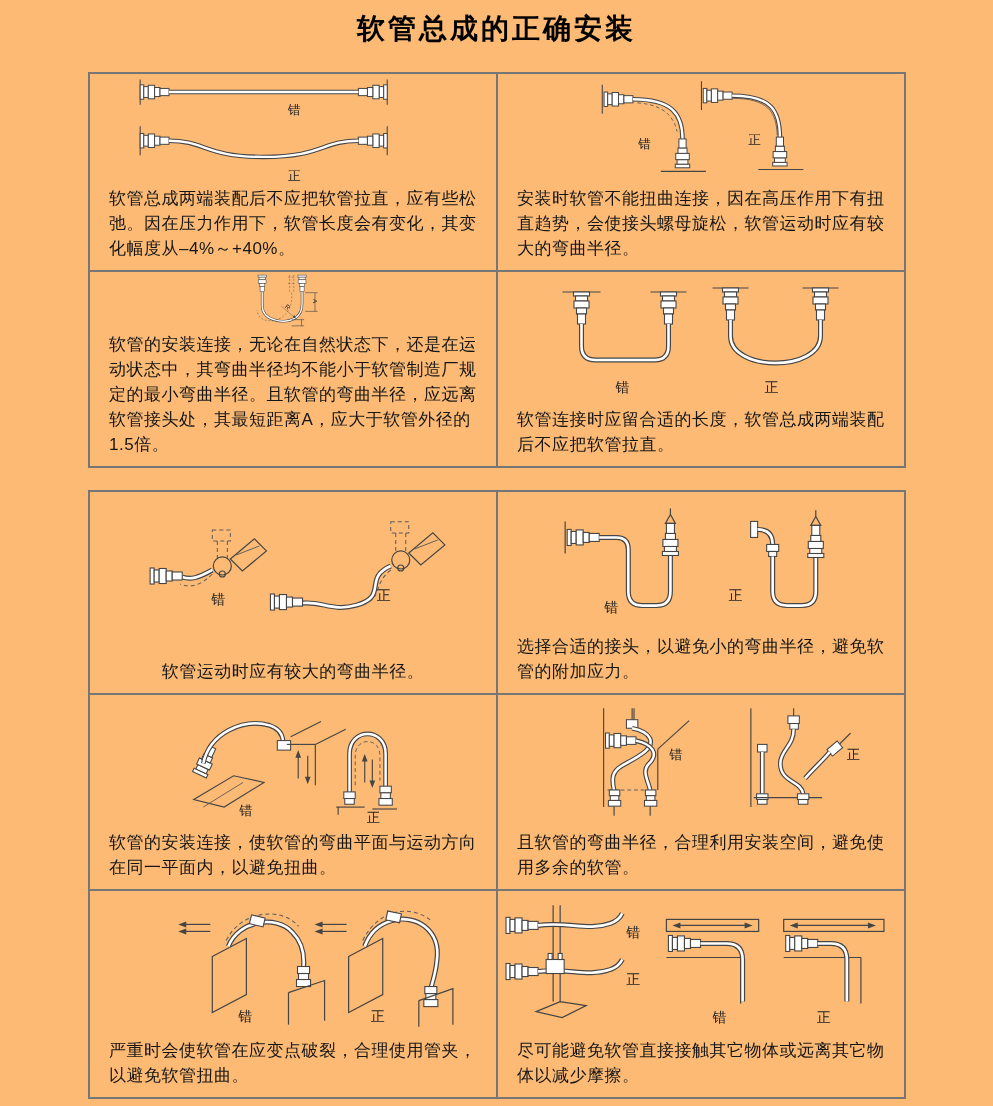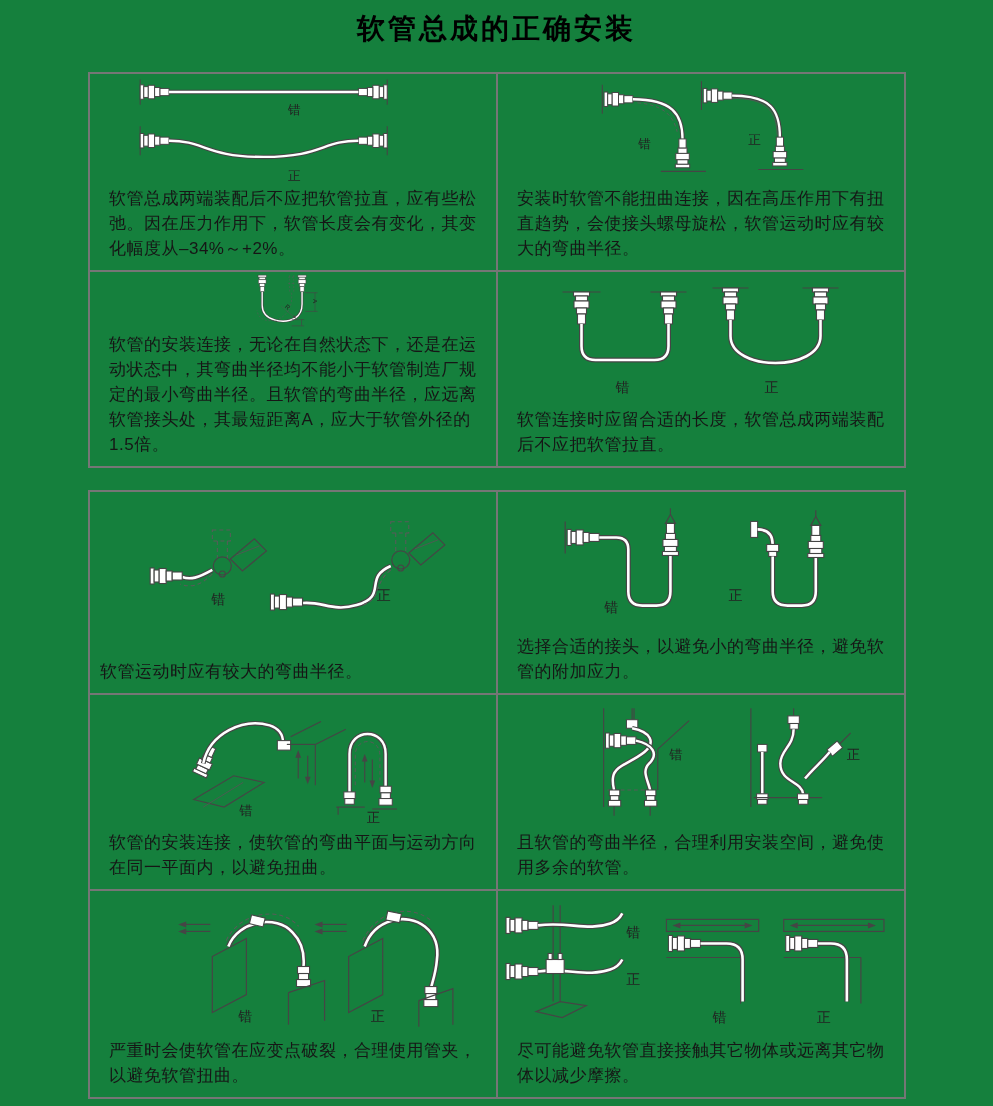--- a/index.html
+++ b/index.html
@@ -1,30 +1,30 @@
 <!DOCTYPE html>
 <html><head>
 <meta charset="utf-8">
 <style>
   html,body{margin:0;padding:0;background:#fff;}
   body{width:993px;height:1106px;font-family:"Liberation Sans","DejaVu Sans",sans-serif;color:#1a1a1a;}
-  .page{position:relative;width:993px;height:1106px;background:#15803d;overflow:hidden;}
+  .page{position:relative;width:993px;height:1106px;background:#fdba74;overflow:hidden;}
   .title{position:absolute;top:10px;left:0;width:100%;margin:0;text-align:center;
          font-size:28px;font-weight:bold;letter-spacing:3px;color:#000;}
   table.sheet{border-collapse:collapse;position:absolute;left:88px;width:818px;table-layout:fixed;}
   #t1{top:72px;}
   #t2{top:490px;}
   td.panel{border:2px solid #767676;padding:0;vertical-align:bottom;}
   .cellwrap{display:flex;flex-direction:column;width:100%;}
   .h196{height:196px}.h194{height:194px}.h201{height:201px}.h206{height:206px}
   .diag{flex:1 1 auto;min-height:0;display:flex;align-items:stretch;justify-content:center;}
   .diag svg{width:100%;height:100%;}
   .caption{flex:0 0 auto;padding:2px 14px 9px 19px;font-size:17px;line-height:25px;
            color:#161616;letter-spacing:0.5px;}
-  .caption.center{text-align:left;padding-left:10px;padding-right:10px;}
+  .caption.center{text-align:center;padding-left:10px;padding-right:10px;}
   
   .ln{stroke:#454545;stroke-width:1.2;fill:none;}
   .thin{stroke:#555;stroke-width:0.9;fill:none;}
   .tube{stroke:#454545;stroke-width:5;fill:none;}
   .tube-core{stroke:#ffffff;stroke-width:2.6;fill:none;}
   .dash{stroke:#5a5a5a;stroke-width:1;fill:none;stroke-dasharray:4 3;}
   .fitpart{fill:#ffffff;stroke:#454545;stroke-width:1.1;}
   .blk{fill:#454545;stroke:none;}
   .dlbl{font-size:14px;fill:#222;}
   .slbl{font-size:12px;fill:#222;}
@@ -64,21 +64,21 @@
               <text class="dlbl" x="197" y="44">错</text>
               <line class="ln" x1="33" y1="58" x2="33" y2="90"></line>
                   <line class="ln" x1="307" y1="58" x2="307" y2="90"></line>
               <use href="#fit" transform="translate(33,74)"></use>
                   <use href="#fit" transform="translate(307,74) rotate(180)"></use>
               <path class="tube" d="M65,74 C105,74 105,92 170,92 C235,92 235,74 275,74"></path>
                   <path class="tube-core" d="M65,74 C105,74 105,92 170,92 C235,92 235,74 275,74"></path>
               <text class="dlbl" x="197" y="118">正</text>
             </svg>
           </div>
-          <div class="caption">软管总成两端装配后不应把软管拉直，应有些松弛。因在压力作用下，软管长度会有变化，其变化幅度从–34%～+2%。</div>
+          <div class="caption">软管总成两端装配后不应把软管拉直，应有些松弛。因在压力作用下，软管长度会有变化，其变化幅度从–4%～+40%。</div>
         </div>
       </td>
       <td class="panel">
         <div class="cellwrap h196">
           <div class="diag">
             <svg viewBox="0 0 405 122">
               <line class="ln" x1="93" y1="12" x2="93" y2="44"></line>
               <use href="#fit" transform="translate(95,28)"></use>
               <path class="tube" d="M127,28 C170,28 182,44 182,72"></path>
                   <path class="tube-core" d="M127,28 C170,28 182,44 182,72"></path>

